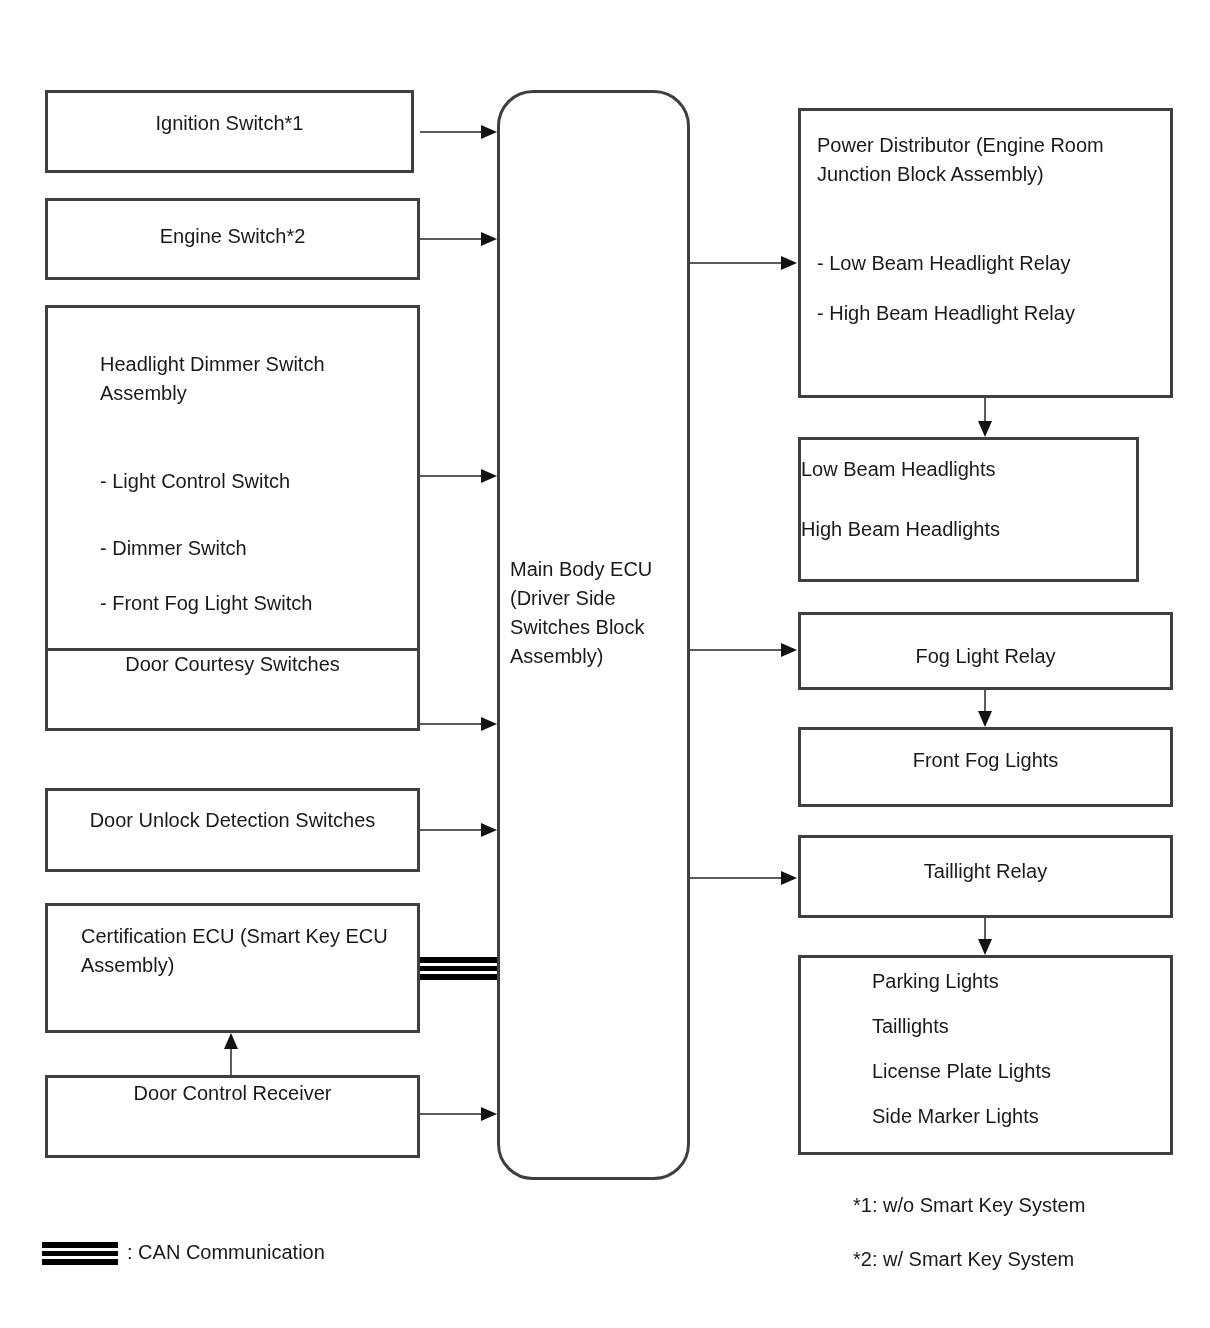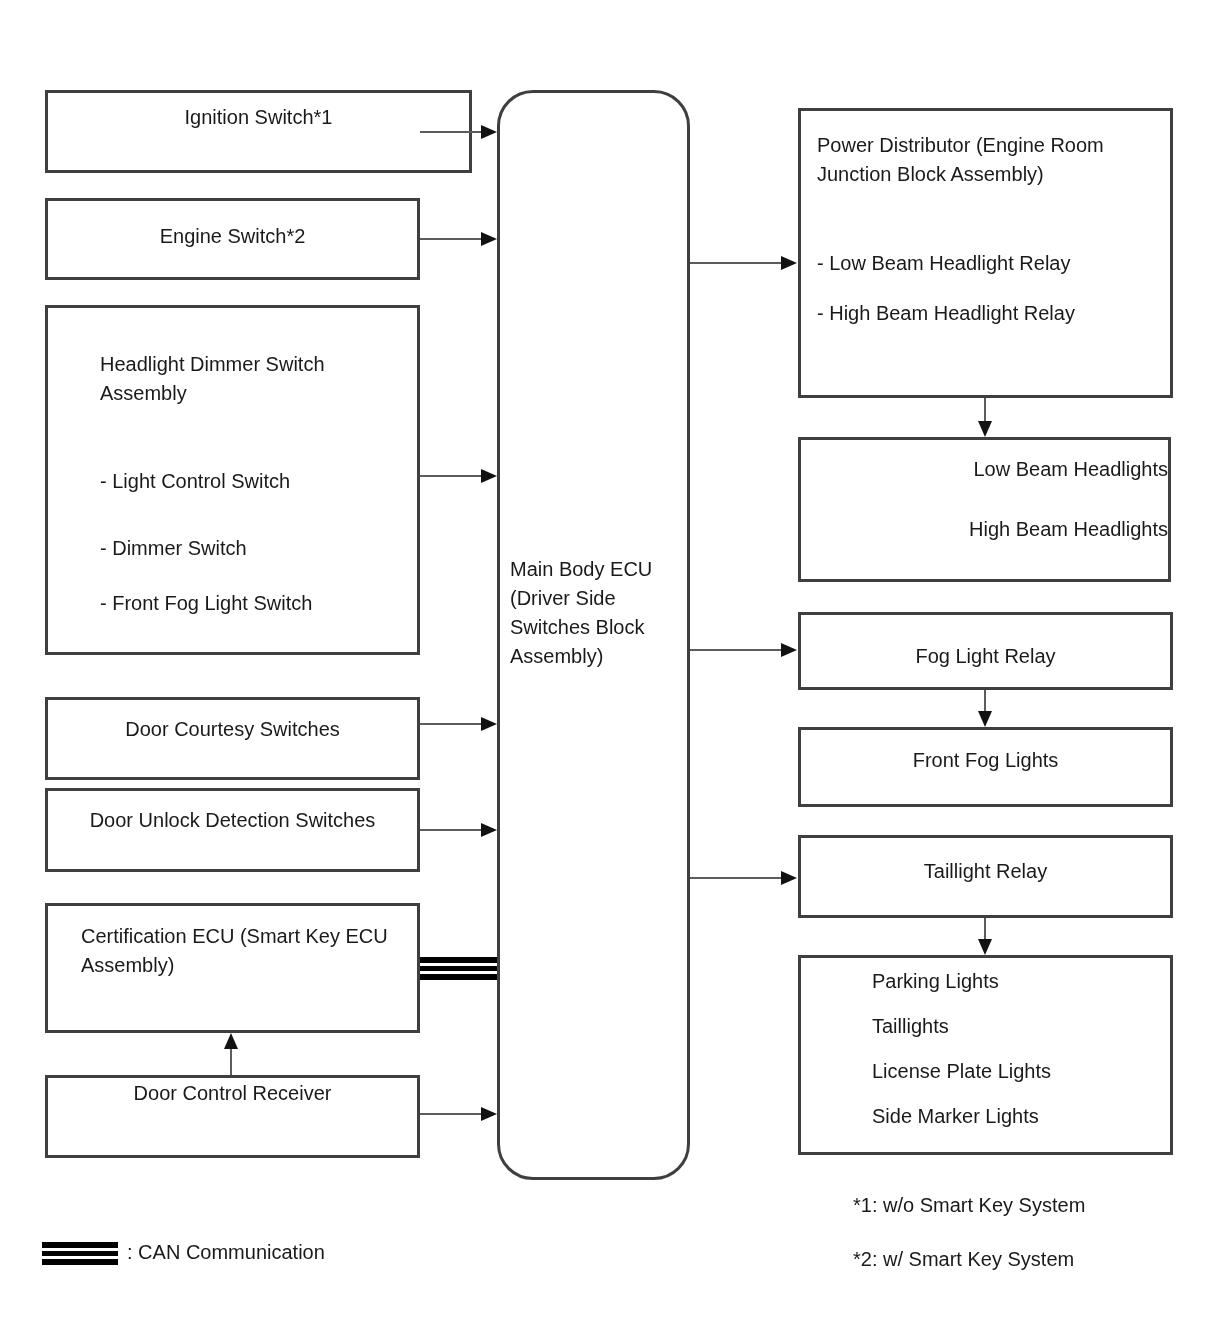--- a/index.html
+++ b/index.html
@@ -43,36 +43,36 @@
     border-bottom: 16px solid #121212;
   }
   .stripe { position: absolute; background: #000000; }
   .note { position: absolute; font-size: 20px; line-height: 26px; }
 </style>
 </head>
 <body>
 
 <div class="canvas">
 
-  <div class="box single" style="left:45px; top:90px; width:427px; height:83px; padding-top:11px">
+  <div class="box single" style="left:45px; top:90px; width:369px; height:83px; padding-top:17px">
     <span>Ignition Switch*1</span>
   </div>
 
   <div class="box single" style="left:45px; top:198px; width:375px; height:82px; padding-top:22px">
     <span>Engine Switch*2</span>
   </div>
 
   <div class="box" style="left:45px; top:305px; width:375px; height:350px; padding:42px 20px 0 52px">
     <div class="box-title" style="margin-bottom:60px">Headlight Dimmer Switch Assembly</div>
     <div style="margin-bottom:41px">- Light Control Switch</div>
     <div style="margin-bottom:29px">- Dimmer Switch</div>
     <div>- Front Fog Light Switch</div>
   </div>
 
-  <div class="box single" style="left:45px; top:697px; width:375px; height:83px; padding-top:16px">
+  <div class="box single" style="left:45px; top:648px; width:375px; height:83px; ">
     <span>Door Courtesy Switches</span>
   </div>
 
   <div class="box single" style="left:45px; top:788px; width:375px; height:84px; padding-top:16px">
     <span>Door Unlock Detection Switches</span>
   </div>
 
   <div class="box" style="left:45px; top:903px; width:375px; height:130px; padding:16px 28px 0 33px; line-height:29px">
     <span>Certification ECU (Smart Key ECU Assembly)</span>
   </div>
@@ -84,21 +84,21 @@
   <div class="box ecu" style="left:497px; top:90px; width:193px; height:1090px">
     <div class="ecu-label">Main Body ECU (Driver Side Switches Block Assembly)</div>
   </div>
 
   <div class="box" style="left:798px; top:108px; width:375px; height:290px; padding:20px 15px 0 16px">
     <div class="box-title">Power Distributor (Engine Room Junction Block Assembly)</div>
     <div style="margin-top:61px">- Low Beam Headlight Relay</div>
     <div style="margin-top:24px">- High Beam Headlight Relay</div>
   </div>
 
-  <div class="box" style="left:798px; top:437px; width:373px; height:145px; padding-top:16px; text-align:right">
+  <div class="box" style="left:798px; top:437px; width:341px; height:145px; padding-top:16px; text-align:left">
     <div>Low Beam Headlights</div>
     <div style="margin-top:34px">High Beam Headlights</div>
   </div>
 
   <div class="box single" style="left:798px; top:612px; width:375px; height:78px; padding-top:28px">
     <span>Fog Light Relay</span>
   </div>
 
   <div class="box single" style="left:798px; top:727px; width:375px; height:80px; padding-top:17px">
     <span>Front Fog Lights</span>

